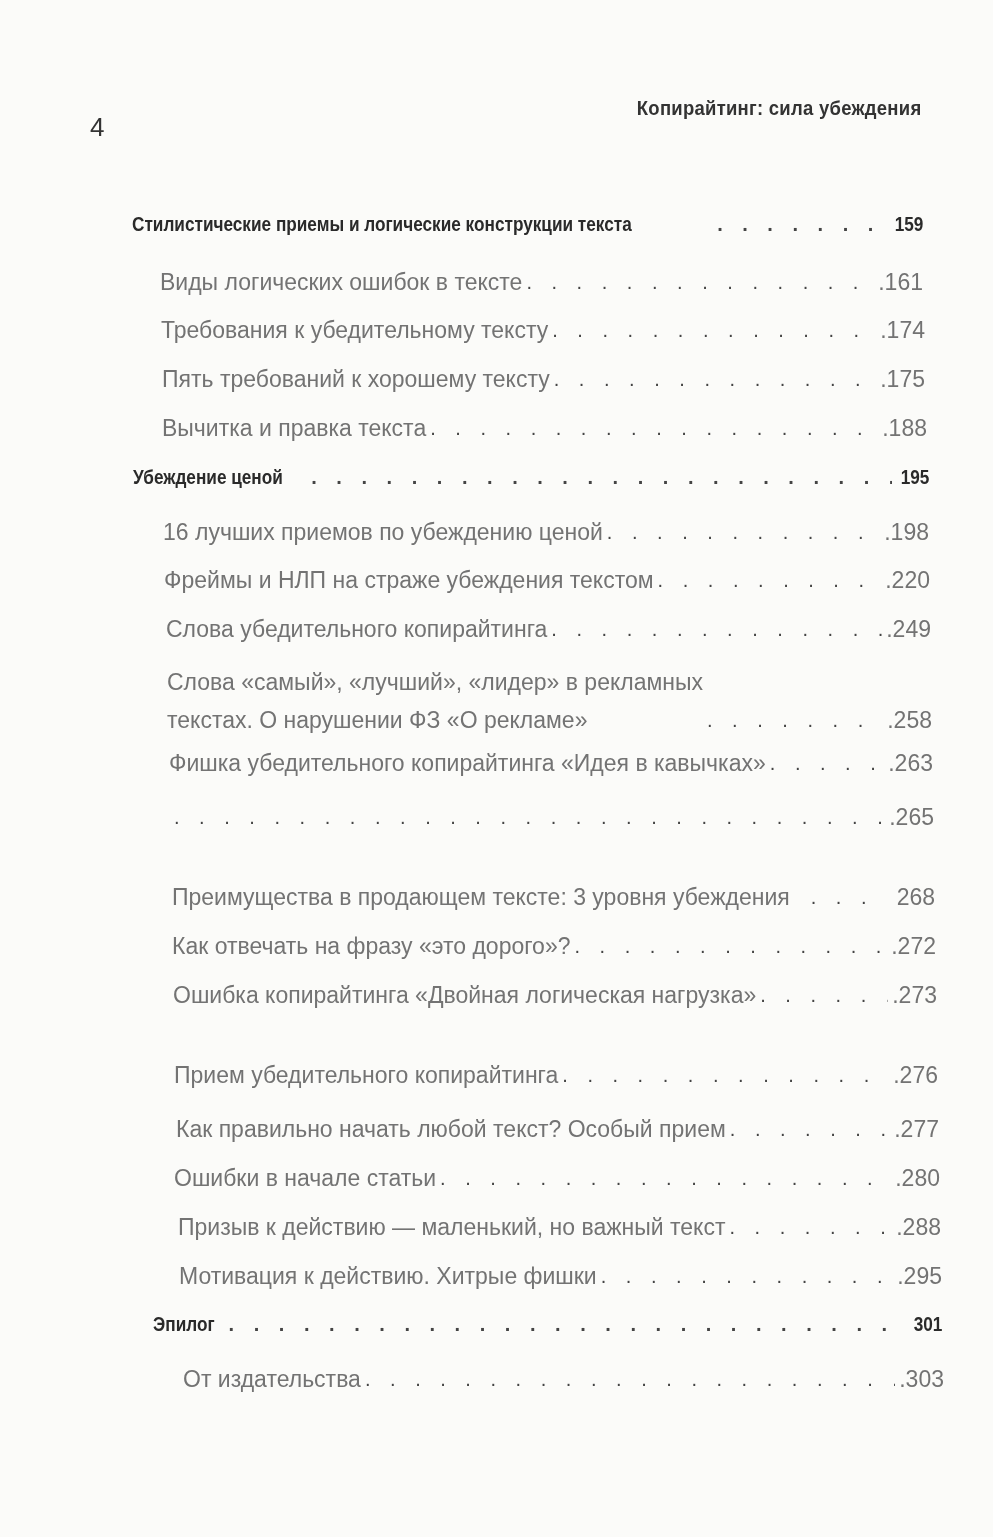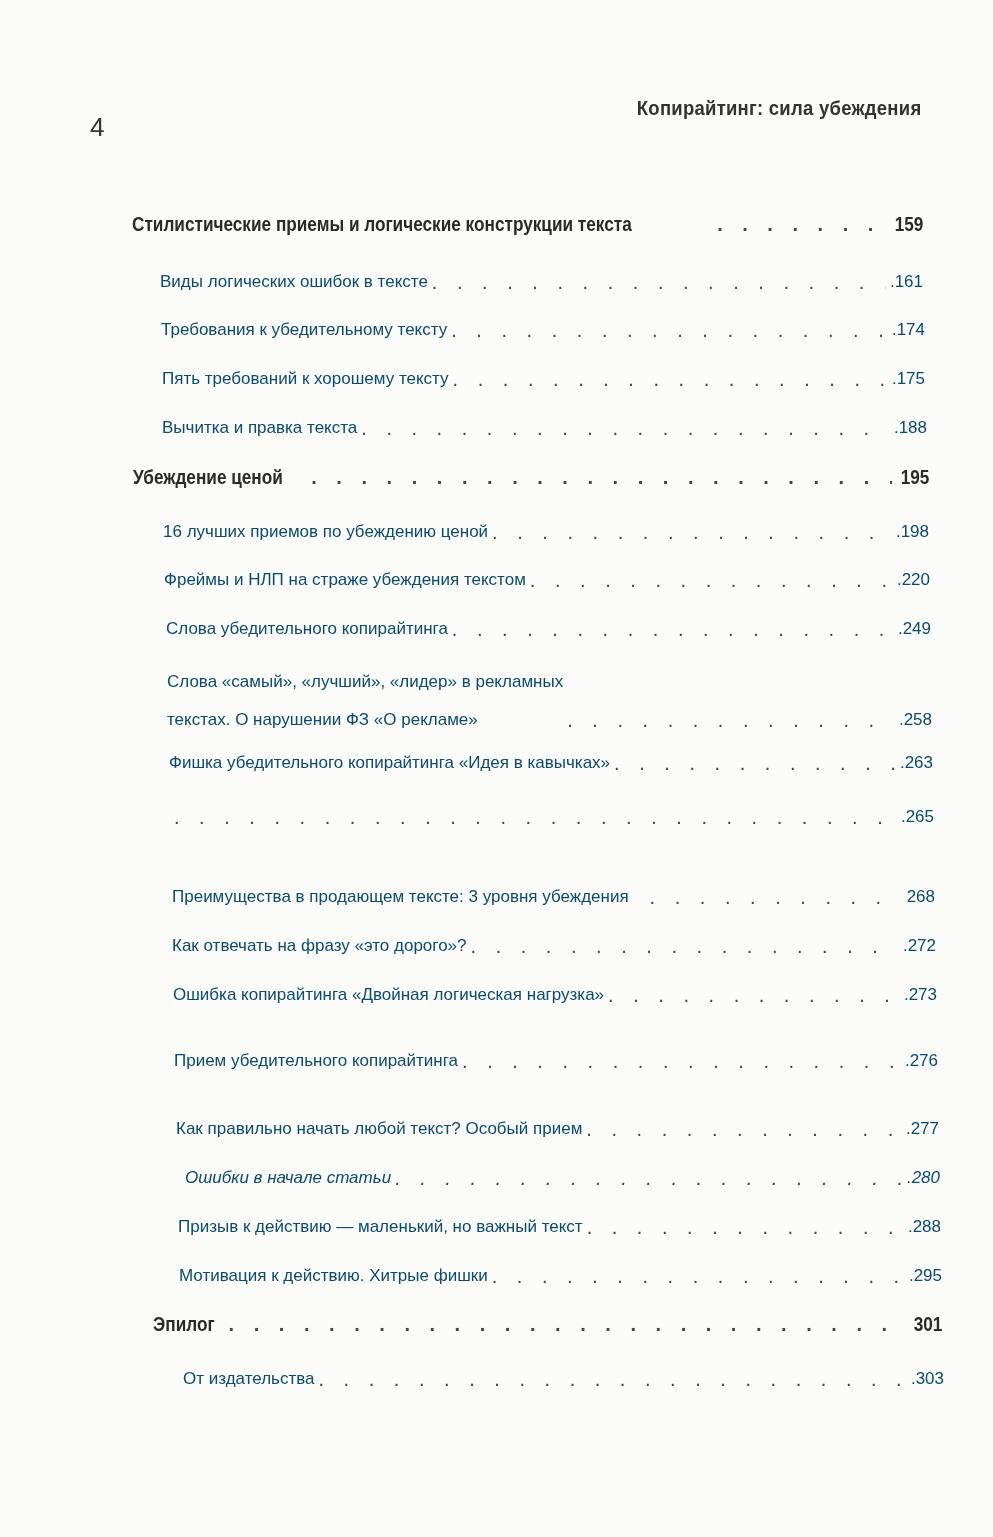--- a/index.html
+++ b/index.html
@@ -18,21 +18,21 @@
   .running-head {
     position: absolute; right: 72px; top: 96px;
     font-size: 21px; font-weight: bold; color: #333;
     transform: scaleX(0.88); transform-origin: right center;
     letter-spacing: 0.3px;
   }
   .toc { position: absolute; left: 0; top: 0; width: 993px; }
   .entry {
     position: absolute;
     display: flex; align-items: flex-end;
-    font-size: 17px; color: #0c4a6e;
+    font-size: 23px; color: #737373;
     line-height: 28px;
   }
   .entry .title-wrap { white-space: nowrap; }
   .entry .leader {
     flex: 1; overflow: hidden; white-space: nowrap;
     margin: 0 4px; color: #444; letter-spacing: 7px;
     font-size: 20px;
   }
   .entry .leader::after {
     content: ". . . . . . . . . . . . . . . . . . . . . . . . . . . . . . . . . . . . . . . . . . . . . . . . . . .";
@@ -138,33 +138,33 @@
   </div>
 
   <div class="entry" style="left:173px; right:56px; top:981px;">
     <span class="title-wrap">Ошибка копирайтинга «Двойная логическая нагрузка»</span>
     <span class="leader"></span>
     <span class="page">.273</span>
   </div>
 
   <div class="entry" style="left:174px; right:55px; top:1040px;">
     <span class="title-wrap">
-      <span style="display:block; margin-top:7px;">Прием убедительного копирайтинга</span>
+      <span style="display:block; margin-top:21px;">Прием убедительного копирайтинга</span>
     </span>
     <span class="leader"></span>
     <span class="page">.276</span>
   </div>
 
   <div class="entry" style="left:176px; right:54px; top:1115px;">
     <span class="title-wrap">Как правильно начать любой текст? Особый прием</span>
     <span class="leader"></span>
     <span class="page">.277</span>
   </div>
 
-  <div class="entry" style="left:185px; right:53px; top:1164px;font-style:italic;">
+  <div class="entry" style="left:174px; right:53px; top:1164px;">
     <span class="title-wrap">Ошибки в начале статьи</span>
     <span class="leader"></span>
     <span class="page">.280</span>
   </div>
 
   <div class="entry" style="left:178px; right:52px; top:1213px;">
     <span class="title-wrap">Призыв к действию — маленький, но важный текст</span>
     <span class="leader"></span>
     <span class="page">.288</span>
   </div>

